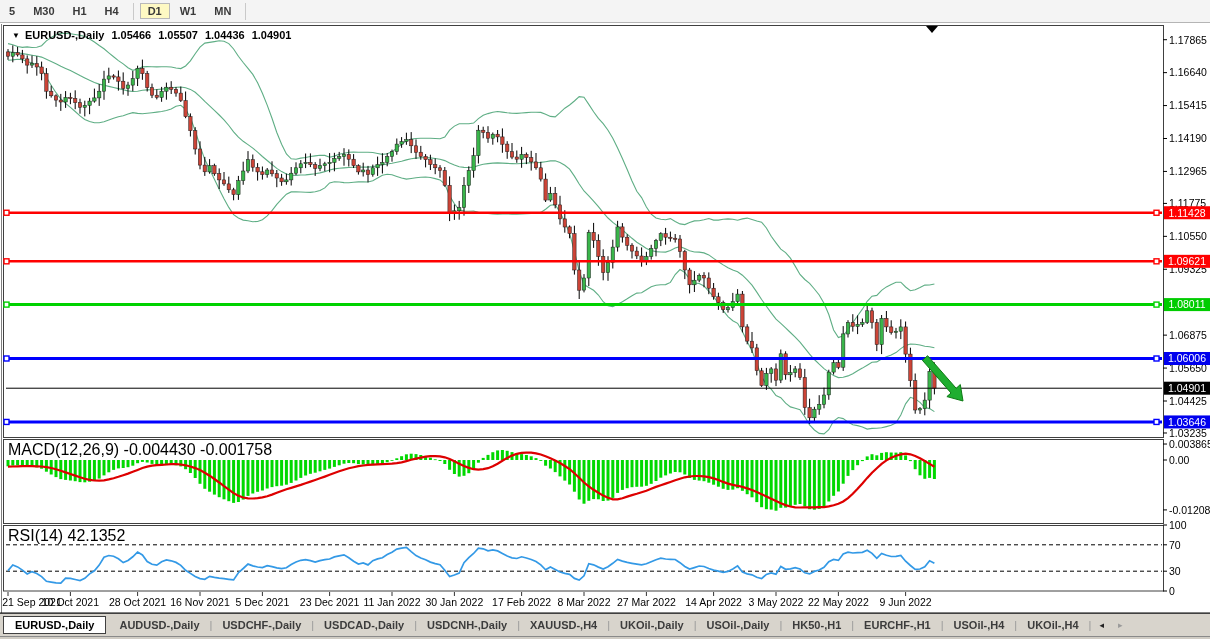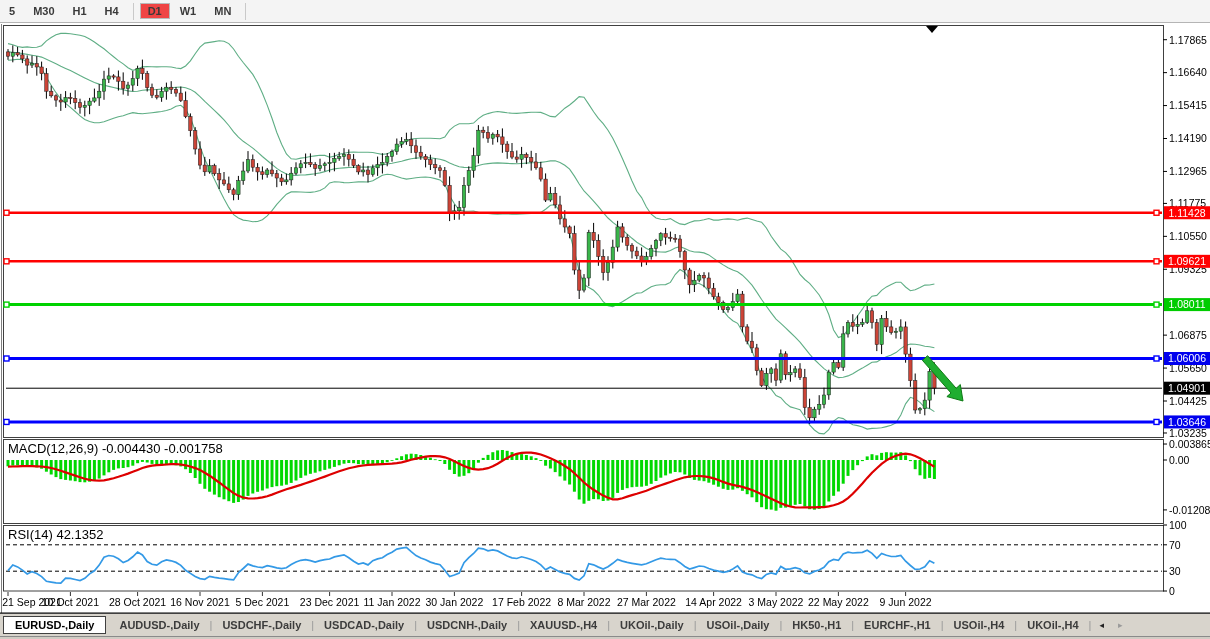--- a/index.html
+++ b/index.html
@@ -2,27 +2,27 @@
 <html><head>
 <meta charset="utf-8">
 <style>
   html,body{margin:0;padding:0;background:#fff;width:1210px;height:639px;overflow:hidden;
     font-family:"Liberation Sans",sans-serif;-webkit-font-smoothing:none;}
   #app{position:relative;width:1210px;height:639px;background:#fff;}
   
   #toolbar{position:absolute;left:0;top:0;width:1210px;height:23px;background:#f4f4f4;
     border-bottom:1px solid #b5b5b5;display:flex;align-items:center;box-sizing:border-box;}
   .tf-btn{font-size:11px;font-weight:bold;color:#3a3a3a;padding:2px 8px;margin:0 1px;cursor:default;}
-  .tf-btn.active{background:#ef4444;border:1px solid #b9b9b9;padding:1px 7px;}
+  .tf-btn.active{background:#fef9c3;border:1px solid #b9b9b9;padding:1px 7px;}
   .tf-sep{width:1px;height:17px;background:#c9c9c9;margin:0 5px;}
   
   #chart-title{position:absolute;left:12px;top:29px;font-size:11px;font-weight:bold;color:#000;white-space:nowrap;}
   #chart-title .num{margin-left:7px;}
   #dd-tri{font-size:8px;margin-right:5px;vertical-align:1px;}
-  .panel-header{position:absolute;font-size:13px;color:#000;white-space:nowrap;}
+  .panel-header{position:absolute;font-size:16px;color:#000;white-space:nowrap;}
   #macd-header{left:8px;top:441px;}
   #rsi-header{left:8px;top:527px;}
   
   #tabbar{position:absolute;left:0;top:613px;width:1210px;height:23px;background:#d8d4cc;
     border-top:1px solid #404040;display:flex;align-items:center;box-sizing:border-box;}
   .tab{font-size:11px;color:#3c3c3c;padding:2px 9px;white-space:nowrap;cursor:default;font-weight:bold;}
   .tab.active{background:#fff;border:1px solid #404040;font-weight:bold;color:#000;margin:0 4px 0 3px;padding:2px 11px;}
   .tab-sep{color:#999;font-size:11px;padding:0 1px;}
   .tab-arrow{font-size:9px;color:#222;padding:0 7px;}
   .tab-arrow.dim{color:#9a9a9a;}
@@ -750,20 +750,23 @@
       <line x1="838.4" y1="592" x2="838.4" y2="596" stroke="#333" stroke-width="1"></line>
       <text x="838.4" y="606" font-size="10.5" fill="#000" text-anchor="middle">22 May 2022</text>
       <line x1="905.6" y1="592" x2="905.6" y2="596" stroke="#333" stroke-width="1"></line>
       <text x="905.6" y="606" font-size="10.5" fill="#000" text-anchor="middle">9 Jun 2022</text>
       <polygon points="927.6,355.7 956.2,388.3 960.3,384.5 963,401 946.9,396.6 951,393 922.4,360.3" fill="#1fae30" stroke="#0d7a14" stroke-width="1"></polygon>
       <polygon points="926,26 938,26 932,33" fill="#000"></polygon>
       <line x1="1.5" y1="24" x2="1.5" y2="613" stroke="#808080" stroke-width="1"></line>
       <line x1="0" y1="613" x2="1210" y2="613" stroke="#000" stroke-width="1"></line>
     </svg>
 
+  <div id="chart-title">
+    <span id="dd-tri">▼</span><span>EURUSD-,Daily</span><span class="num">1.05466</span><span class="num">1.05507</span><span class="num">1.04436</span><span class="num">1.04901</span>
+  </div>
 
   <div id="macd-header" class="panel-header">MACD(12,26,9) -0.004430 -0.001758</div>
   <div id="rsi-header" class="panel-header">RSI(14) 42.1352</div>
 
   <div id="tabbar">
       <div class="tab active">EURUSD-,Daily</div>
       <div class="tab">AUDUSD-,Daily</div>
       <span class="tab-sep">|</span>
       <div class="tab">USDCHF-,Daily</div>
       <span class="tab-sep">|</span>

